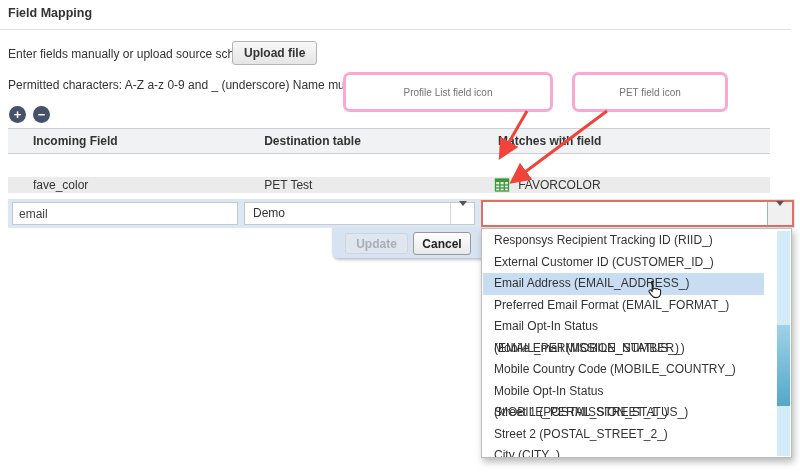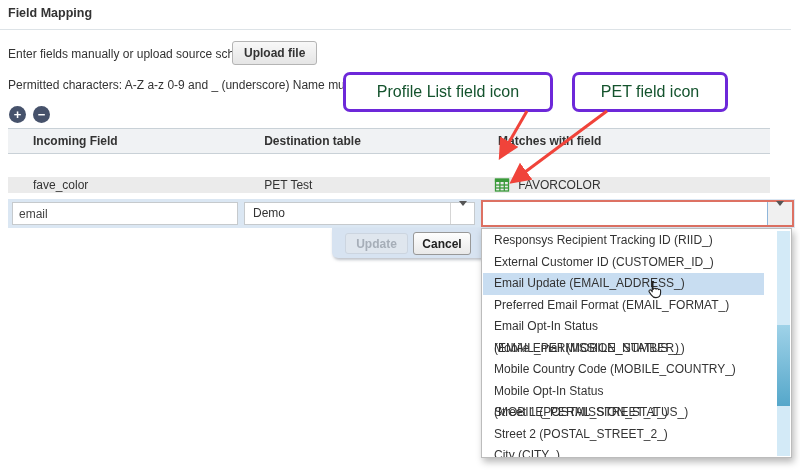--- a/index.html
+++ b/index.html
@@ -84,23 +84,23 @@
     background:#fff; border:1px solid #bcbcbc; z-index:3; overflow:hidden;
     box-shadow:2px 4px 7px rgba(0,0,0,.28); }
   .dd-item { position:absolute; left:1px; width:281px; height:21.5px;
     line-height:21.5px; padding-left:11px; font-size:12px; color:#333; cursor:pointer; }
   .dd-item.hl { background:#c8ddf1; }
   .dd-scroll { position:absolute; right:1px; top:2px; width:13px; height:225px; background:#d3eaf7; }
   .dd-thumb { position:absolute; left:0; top:94px; width:13px; height:81px;
     background:linear-gradient(#9fd2e8,#55a7ca); cursor:pointer; }
 
   
-  .callout { top:72px; height:40px; background:#fff; border:3px solid #6d28d9;
+  .callout { top:72px; height:40px; background:#fff; border:3px solid #f9a8d4;
     border-radius:7px; display:flex; align-items:center; justify-content:center;
-    font-size:16px; color:#14532d; z-index:5; }
+    font-size:10px; color:#737373; z-index:5; }
   #callout-profile { left:343px; width:210px; }
   #callout-pet { left:572px; width:156px; }
   #arrow-overlay { left:0; top:0; z-index:6; pointer-events:none; }
   #cursor { left:645px; top:280px; z-index:7; pointer-events:none; }
 </style>
 </head>
 <body>
 
 <div id="screen">
 
@@ -168,21 +168,21 @@
     </button>
   </div>
 
   <div class="abs action-panel"></div>
   <button class="abs update-btn" disabled="">Update</button>
   <button class="abs cancel-btn">Cancel</button>
 
   <div class="abs dropdown">
     <div class="dd-item" style="top:1px">Responsys Recipient Tracking ID (RIID_)</div>
     <div class="dd-item" style="top:22.5px">External Customer ID (CUSTOMER_ID_)</div>
-    <div class="dd-item hl" style="top:44px">Email Update (EMAIL_ADDRESS_)</div>
+    <div class="dd-item hl" style="top:44px">Email Address (EMAIL_ADDRESS_)</div>
     <div class="dd-item" style="top:65.5px">Preferred Email Format (EMAIL_FORMAT_)</div>
     <div class="dd-item" style="top:87px">Email Opt-In Status (EMAIL_PERMISSION_STATUS_)</div>
     <div class="dd-item" style="top:108.5px">Mobile Email (MOBILE_NUMBER_)</div>
     <div class="dd-item" style="top:130px">Mobile Country Code (MOBILE_COUNTRY_)</div>
     <div class="dd-item" style="top:151.5px">Mobile Opt-In Status (MOBILE_PERMISSION_STATUS_)</div>
     <div class="dd-item" style="top:173px">Street 1 (POSTAL_STREET_1_)</div>
     <div class="dd-item" style="top:194.5px">Street 2 (POSTAL_STREET_2_)</div>
     <div class="dd-item" style="top:216px">City (CITY_)</div>
     <div class="dd-scroll">
       <div class="dd-thumb"></div>

